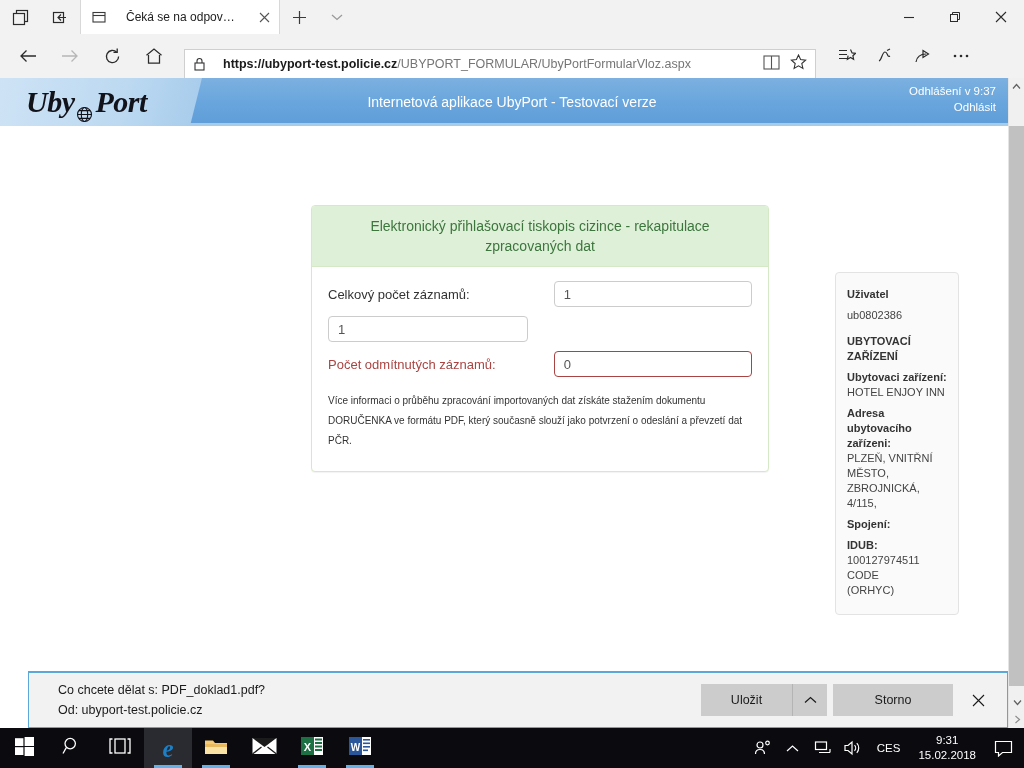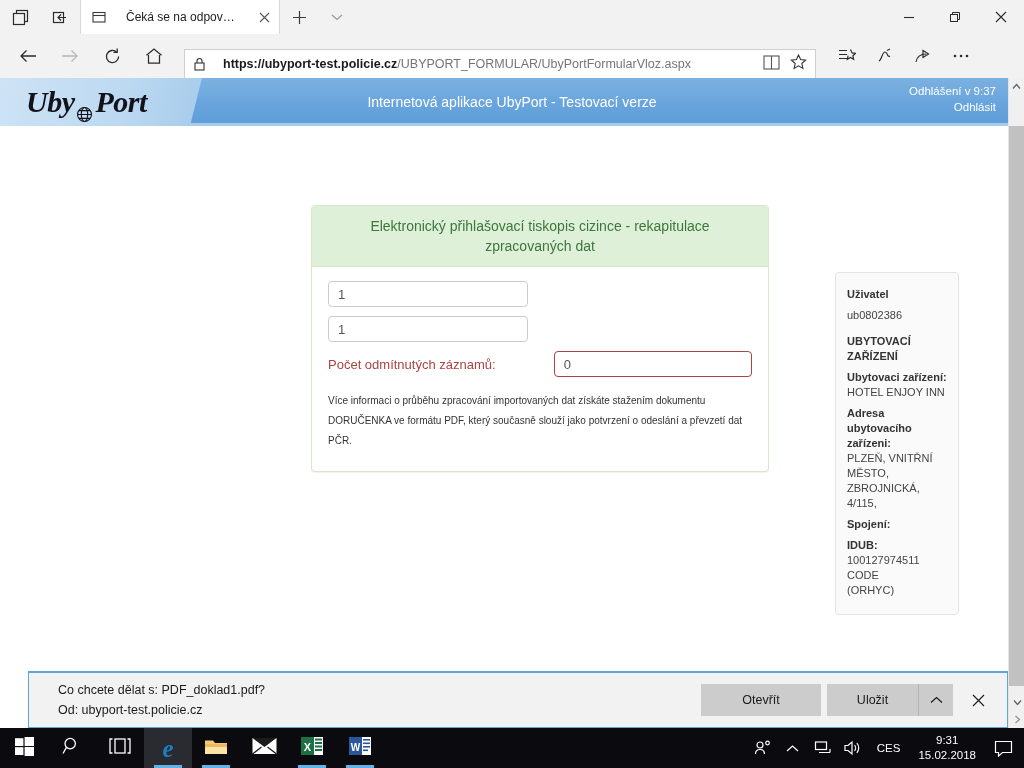--- a/index.html
+++ b/index.html
@@ -362,20 +362,21 @@
       </div>
     </div>
 
     <div id="content">
 
       <div id="panel">
         <div id="panel-head">Elektronický přihlašovací tiskopis cizince - rekapitulace zpracovaných dat</div>
         <div id="panel-body">
 
           <div class="formrow">
+            <div class="formlabel">Celkový počet záznamů:</div>
             <input class="formfield" type="text" readonly="" value="1" style="">
           </div>
 
           <div class="formrow">
             <input class="formfield" type="text" readonly="" value="1" style="">
           </div>
 
           <div class="formrow">
             <div class="formlabel danger">Počet odmítnutých záznamů:</div>
             <input class="formfield danger" type="text" readonly="" value="0" style="">
@@ -443,29 +444,29 @@
         </svg>
     </div>
   </div>
 
   <div id="dlbar">
     <div id="dltext">
       <div>Co chcete dělat s: PDF_doklad1.pdf?</div>
       <div>Od: ubyport-test.policie.cz</div>
     </div>
     <div id="dlbtns">
-      <button class="dlbtn w1">Otevřít</button>
       <div style="display:flex;">
         <button class="dlbtn save">Uložit</button>
         <button class="dlbtn chev">
           <svg width="13" height="8" viewBox="0 0 13 8" fill="none" stroke="#1a1a1a" stroke-width="1.2">
               <path d="M1 6.5L6.5 1.5 12 6.5"></path>
             </svg>
         </button>
       </div>
+      <button class="dlbtn w1">Storno</button>
       <div class="dlclose">
         <svg width="13" height="13" viewBox="0 0 13 13" stroke="#1a1a1a" stroke-width="1.1">
             <path d="M1 1l11 11M12 1L1 12"></path>
           </svg>
       </div>
     </div>
   </div>
 
 </div>
 

